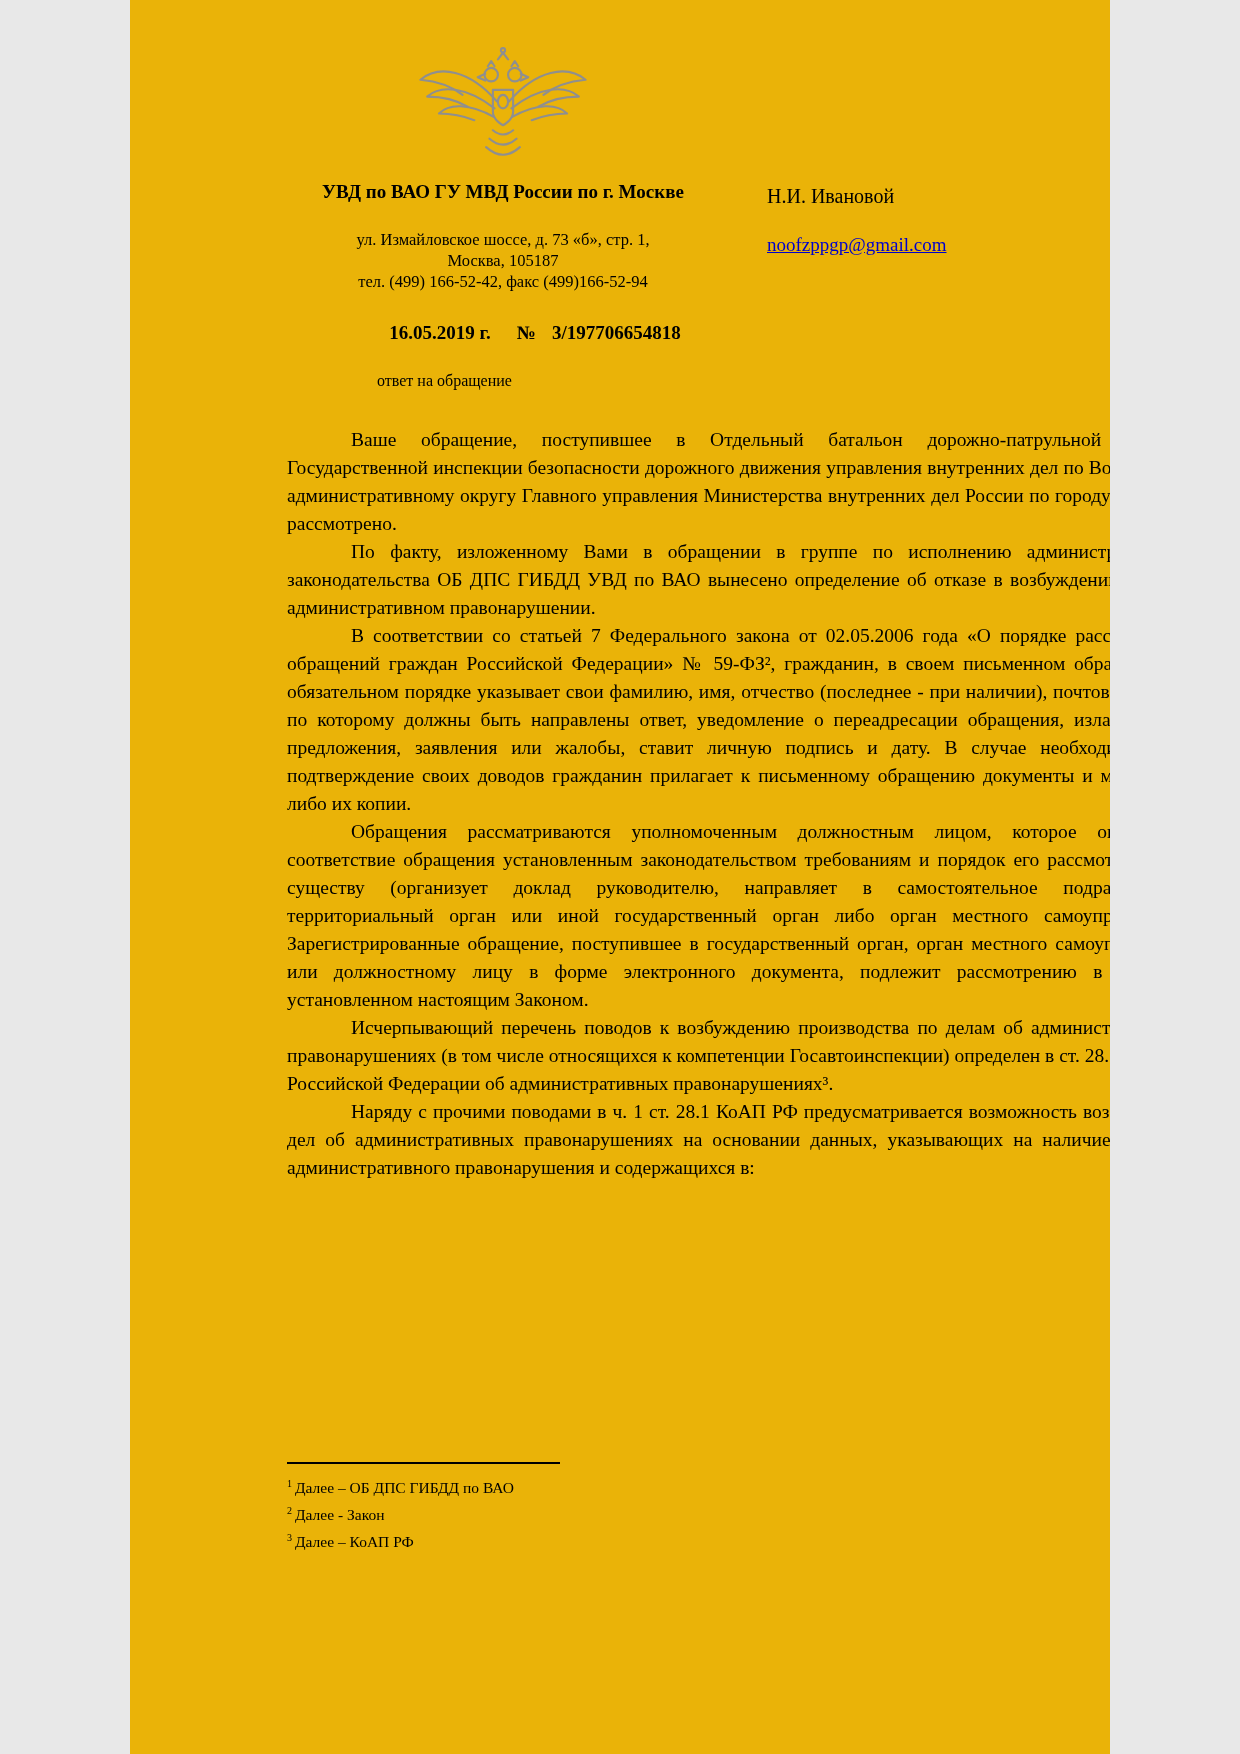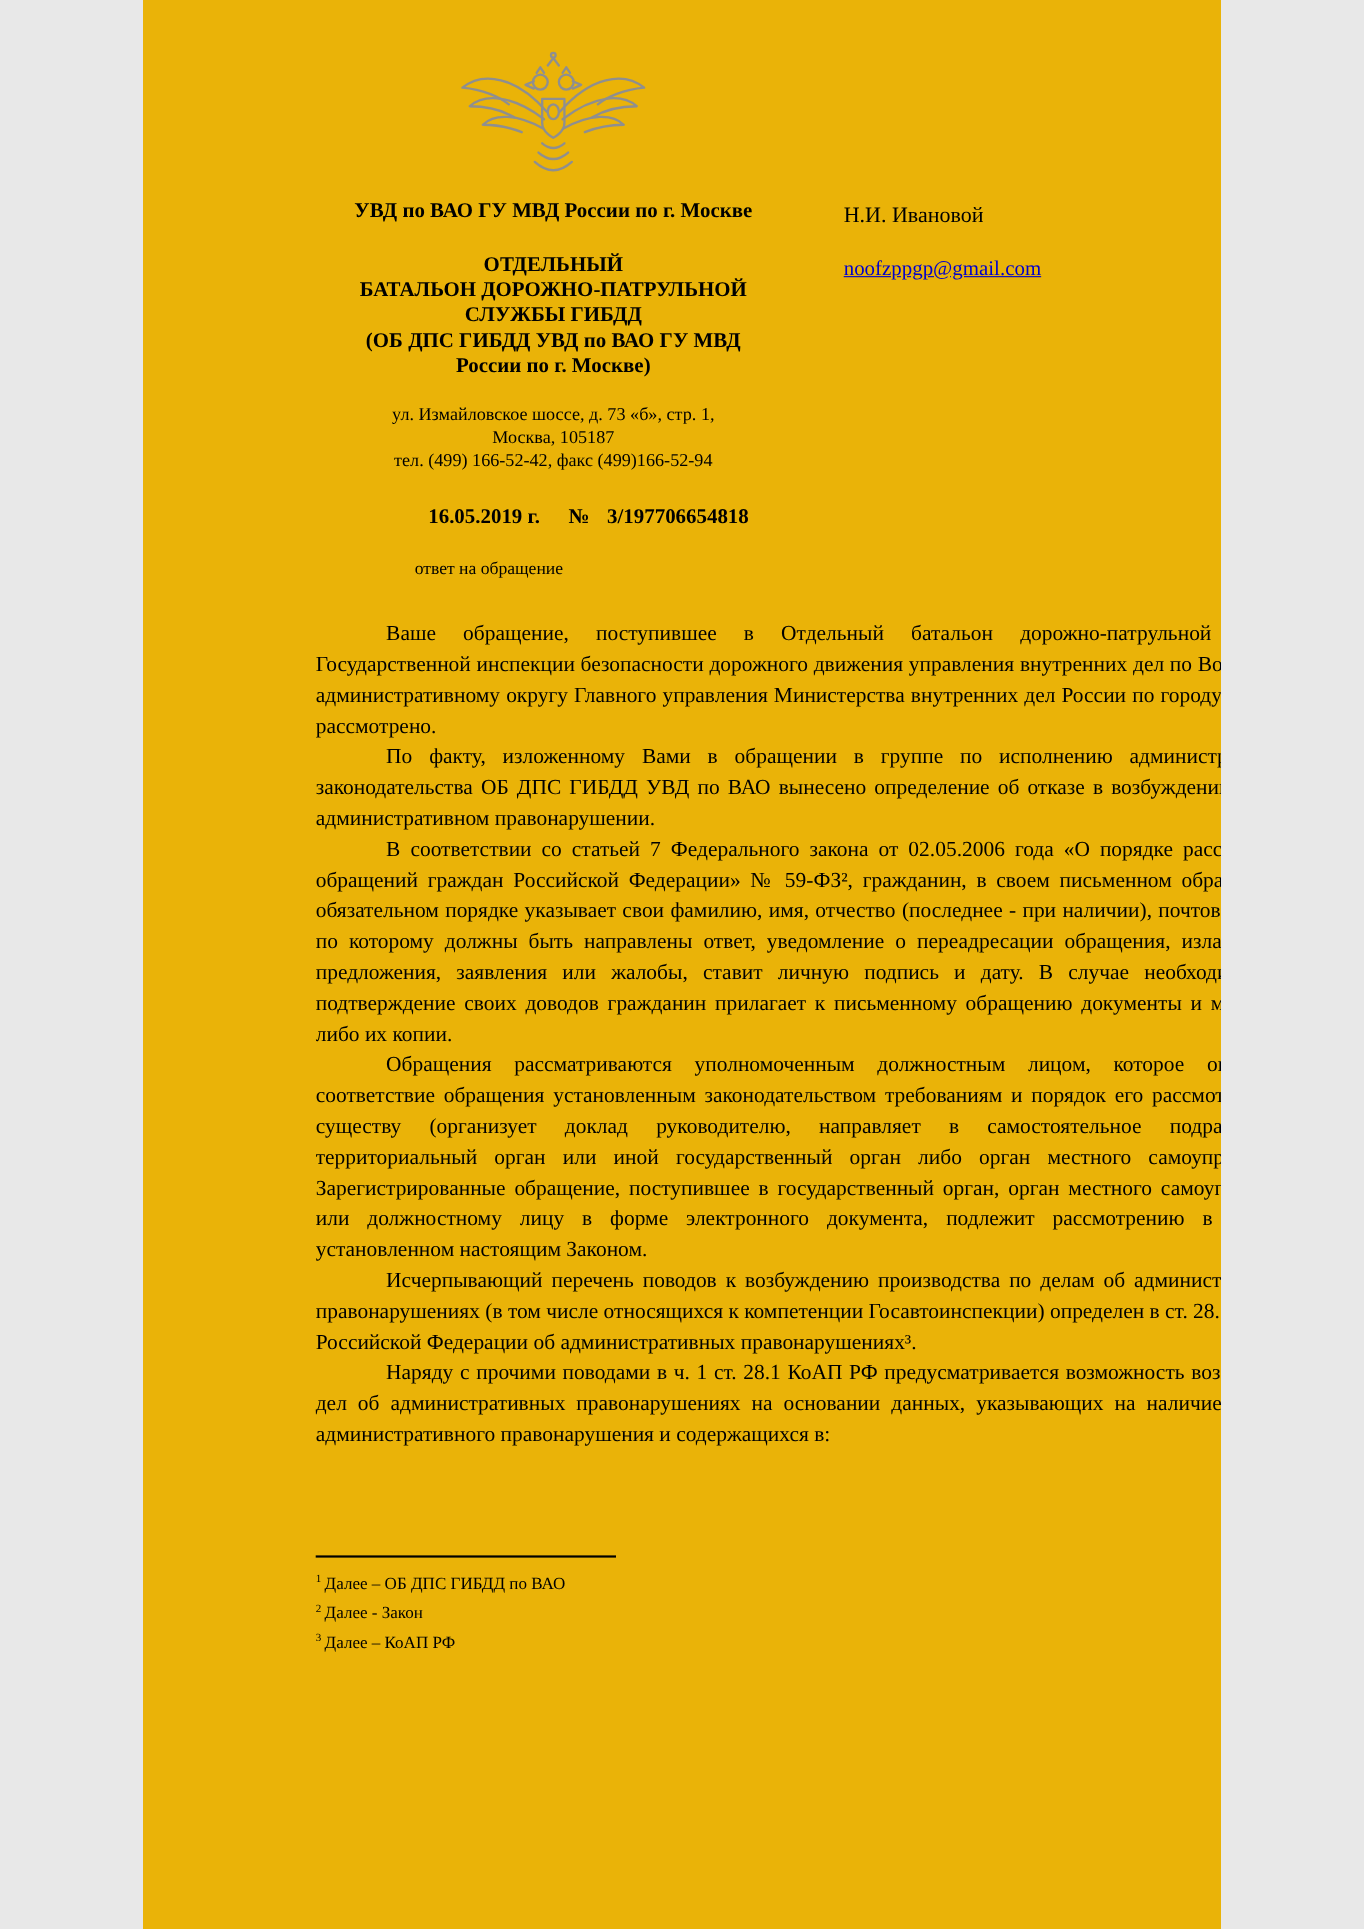--- a/index.html
+++ b/index.html
@@ -82,21 +82,21 @@
     text-align: justify;
     font-size: 19.5px;
     line-height: 28px;
   }
   .body-text p {
     margin: 0;
     text-indent: 64px;
   }
   .footnotes {
     position: absolute;
-    top: 1414px;
+    top: 1462px;
     left: 157px;
     width: 903px;
     font-size: 15.5px;
     line-height: 23px;
   }
   .footnote-divider {
     width: 273px;
     border: 0;
     border-top: 2px solid #000;
     margin: 0 0 8px 0;
@@ -136,27 +136,20 @@
             <ellipse cx="110" cy="66" rx="6" ry="8"></ellipse>
             <path d="M98 100 q12 10 24 0"></path>
             <path d="M94 110 q16 14 32 0"></path>
             <path d="M90 120 q20 18 40 0"></path>
           </g>
         </svg>
       </div>
 
       <div class="org-parent">УВД по ВАО ГУ МВД России по г. Москве</div>
 
-      <div class="org-title">
-        <div class="org-title-line">ОТДЕЛЬНЫЙ</div>
-        <div class="org-title-line">БАТАЛЬОН ДОРОЖНО-ПАТРУЛЬНОЙ</div>
-        <div class="org-title-line">СЛУЖБЫ ГИБДД</div>
-        <div class="org-title-line">(ОБ ДПС ГИБДД УВД по ВАО ГУ МВД</div>
-        <div class="org-title-line">России по г. Москве)</div>
-      </div>
 
       <div class="org-address">
         <div>ул. Измайловское шоссе, д. 73 «б», стр. 1,</div>
         <div>Москва, 105187</div>
         <div>тел. (499) 166-52-42, факс (499)166-52-94</div>
       </div>
 
       <div class="doc-meta">
         <span>16.05.2019 г.</span><span class="num-sign">№</span><span>3/197706654818</span>
       </div>

